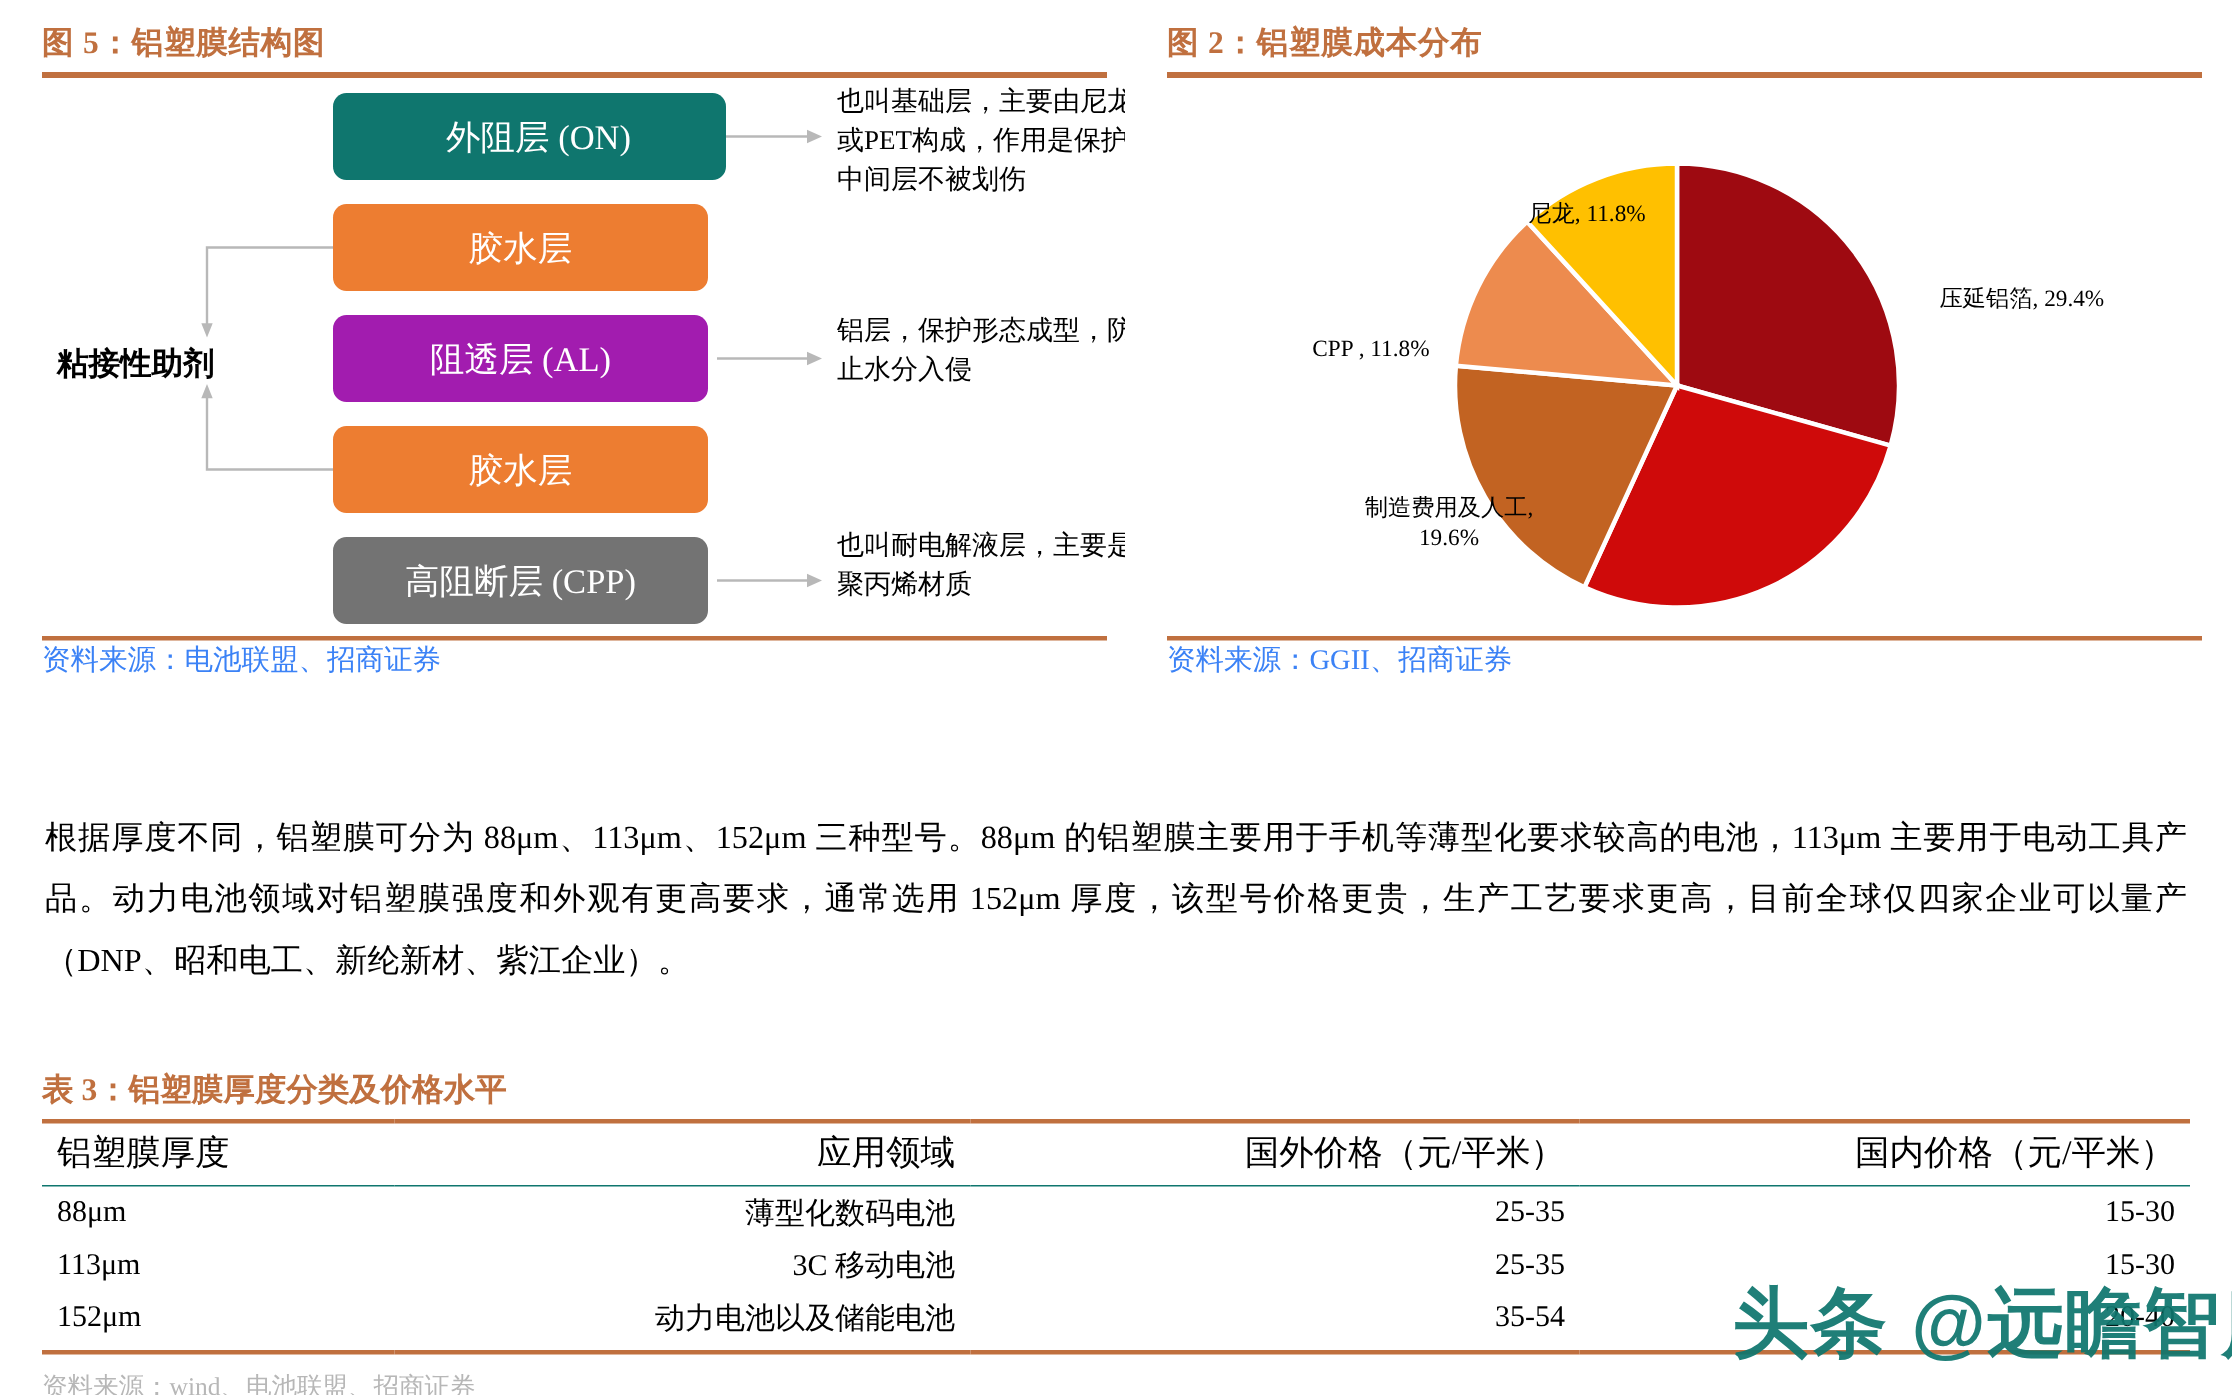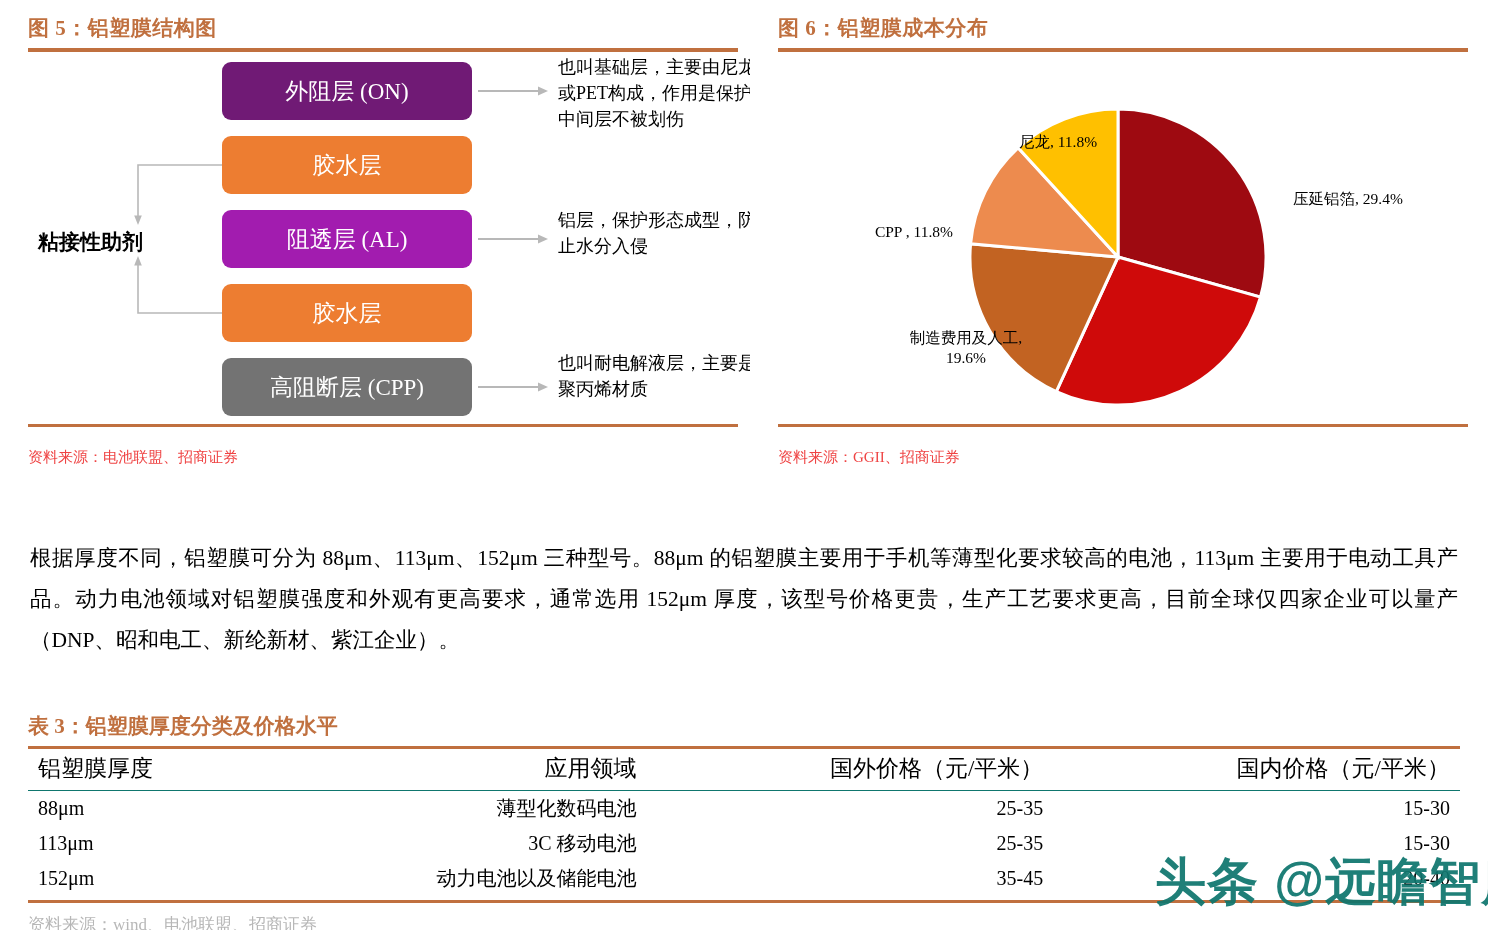--- a/index.html
+++ b/index.html
@@ -52,23 +52,23 @@
     height: 4px;
     background: #c0703f;
     width: 100%;
   }
   .rule-bottom {
     height: 3px;
     background: #c0703f;
     width: 100%;
   }
   .fig-source {
-    font-size: 15px;
-    color: #ef4444;
-    padding-top: 21px;
+    font-size: 19px;
+    color: #3b82f6;
+    padding-top: 0;
     white-space: nowrap;
     font-family: "Liberation Serif", "DejaVu Serif", serif;
   }
 
   
   .diagram {
     position: relative;
     height: 372px;
     width: 100%;
   }
@@ -247,21 +247,21 @@
           <line x1="450" y1="39" x2="512" y2="39" stroke="#b8b8b8" stroke-width="1.8"></line>
           <polygon points="520,39 510,34.5 510,43.5" fill="#b8b8b8"></polygon>
           <line x1="450" y1="187" x2="512" y2="187" stroke="#b8b8b8" stroke-width="1.8"></line>
           <polygon points="520,187 510,182.5 510,191.5" fill="#b8b8b8"></polygon>
           <line x1="450" y1="335" x2="512" y2="335" stroke="#b8b8b8" stroke-width="1.8"></line>
           <polygon points="520,335 510,330.5 510,339.5" fill="#b8b8b8"></polygon>
         </svg>
 
         <div class="side-label">粘接性助剂</div>
 
-        <div class="layer-box lb-0" style="background: #701a75;">
+        <div class="layer-box lb-0" style="background: #0f766e; padding-left: 12px;">
           <span>外阻层 (ON)</span>
         </div>
         <div class="layer-box lb-1" style="background: rgb(237, 125, 49);">
           <span>胶水层</span>
         </div>
         <div class="layer-box lb-2" style="background: #a21caf;">
           <span>阻透层 (AL)</span>
         </div>
         <div class="layer-box lb-3" style="background: rgb(237, 125, 49);">
           <span>胶水层</span>
@@ -273,21 +273,21 @@
         <div class="note note-0">也叫基础层，主要由尼龙或PET构成，作用是保护中间层不被划伤</div>
         <div class="note note-1">铝层，保护形态成型，防止水分入侵</div>
         <div class="note note-2">也叫耐电解液层，主要是聚丙烯材质</div>
       </div>
 
       <div class="rule-bottom"></div>
       <div class="fig-source">资料来源：电池联盟、招商证券</div>
     </div>
 
     <div class="panel panel-right">
-      <div class="fig-title">图 6：铝塑膜成本分布</div>
+      <div class="fig-title">图 2：铝塑膜成本分布</div>
       <div class="rule-top"></div>
 
       <div class="chart-area">
         <svg class="pie-svg" viewBox="0 0 690 372">
           <g id="pie-slices">
               <path d="M 340 205 L 340 57 A 148 148 0 0 1 482.4544017732277 245.1340680149897 Z" fill="#9e0a11" stroke="#ffffff" stroke-width="3"></path>
               <path d="M 340 205 L 482.4544017732277 245.1340680149897 A 148 148 0 0 1 278.3073958222768 339.52889128276786 Z" fill="#cf0a0a" stroke="#ffffff" stroke-width="3"></path>
               <path d="M 340 205 L 278.3073958222768 339.52889128276786 A 148 148 0 0 1 192.5916480811432 191.77964506654732 Z" fill="#c26322" stroke="#ffffff" stroke-width="3"></path>
               <path d="M 340 205 L 192.5916480811432 191.77964506654732 A 148 148 0 0 1 240.1316179417905 95.77405864413208 Z" fill="#ed8b4e" stroke="#ffffff" stroke-width="3"></path>
               <path d="M 340 205 L 240.1316179417905 95.77405864413208 A 148 148 0 0 1 340 57 Z" fill="#ffc000" stroke="#ffffff" stroke-width="3"></path>
@@ -331,21 +331,21 @@
         </tr>
         <tr>
           <td class="col-l">113μm</td>
           <td class="col-r">3C 移动电池</td>
           <td class="col-r">25-35</td>
           <td class="col-r">15-30</td>
         </tr>
         <tr>
           <td class="col-l">152μm</td>
           <td class="col-r">动力电池以及储能电池</td>
-          <td class="col-r">35-45</td>
+          <td class="col-r">35-54</td>
           <td class="col-r">20-40</td>
         </tr>
       </tbody>
     </table>
     <div class="tbl-source">资料来源：wind、电池联盟、招商证券</div>
   </div>
 
   <div class="watermark">头条 @远瞻智库</div>
 
 </div>

